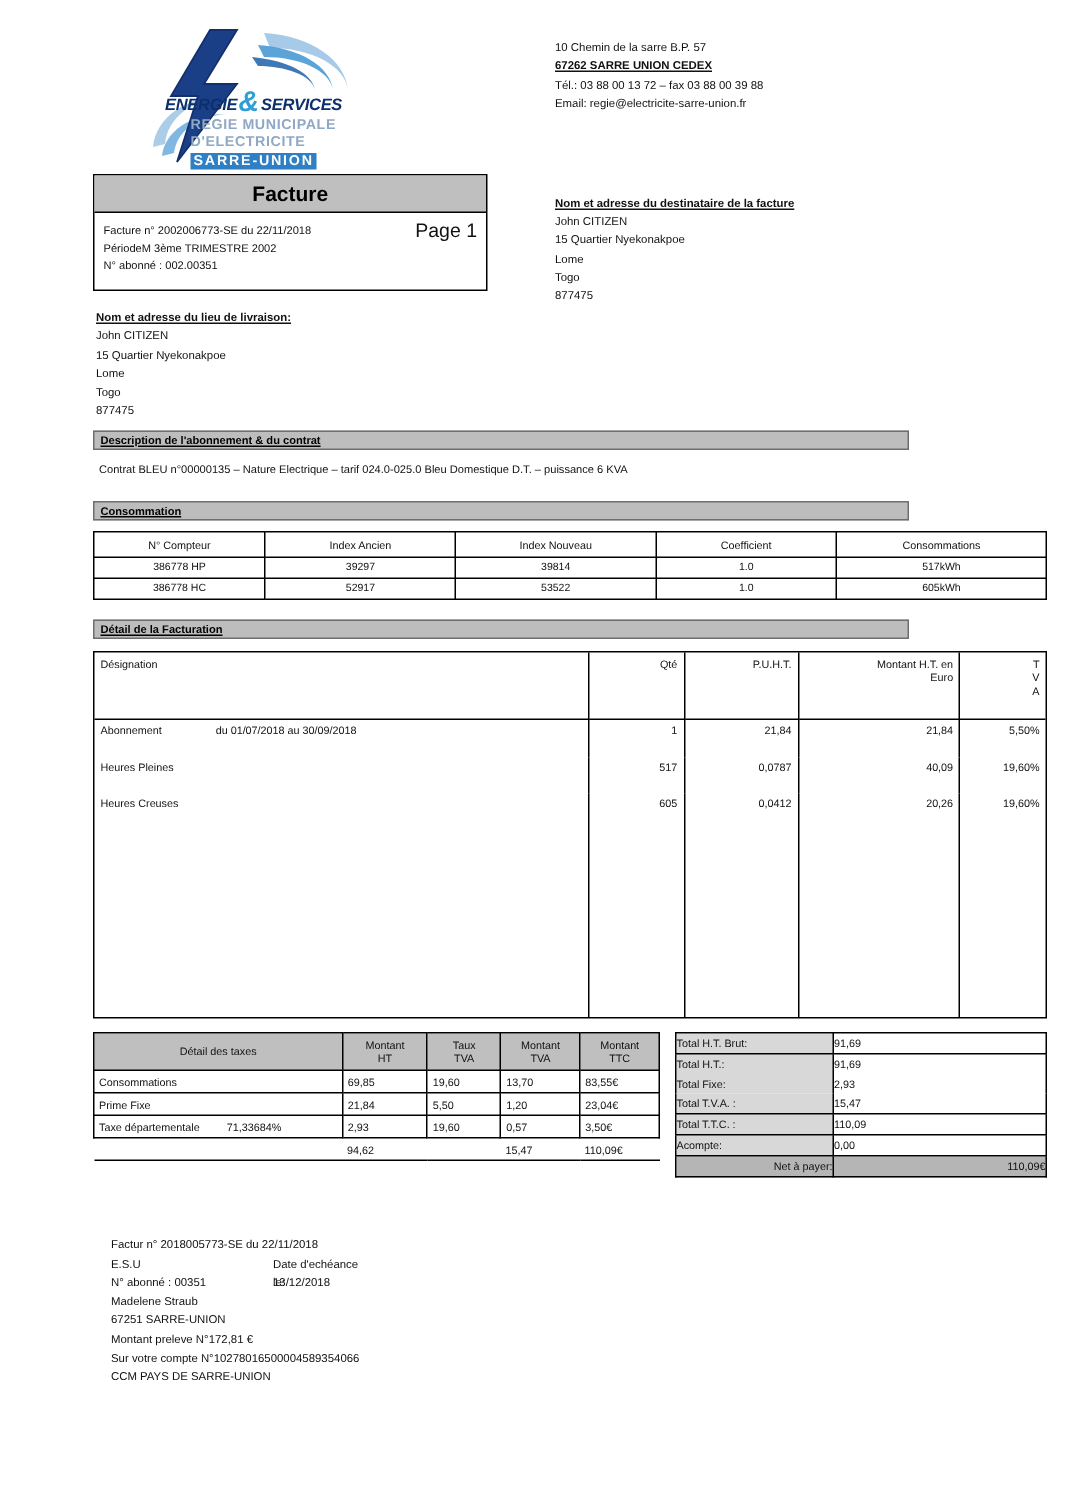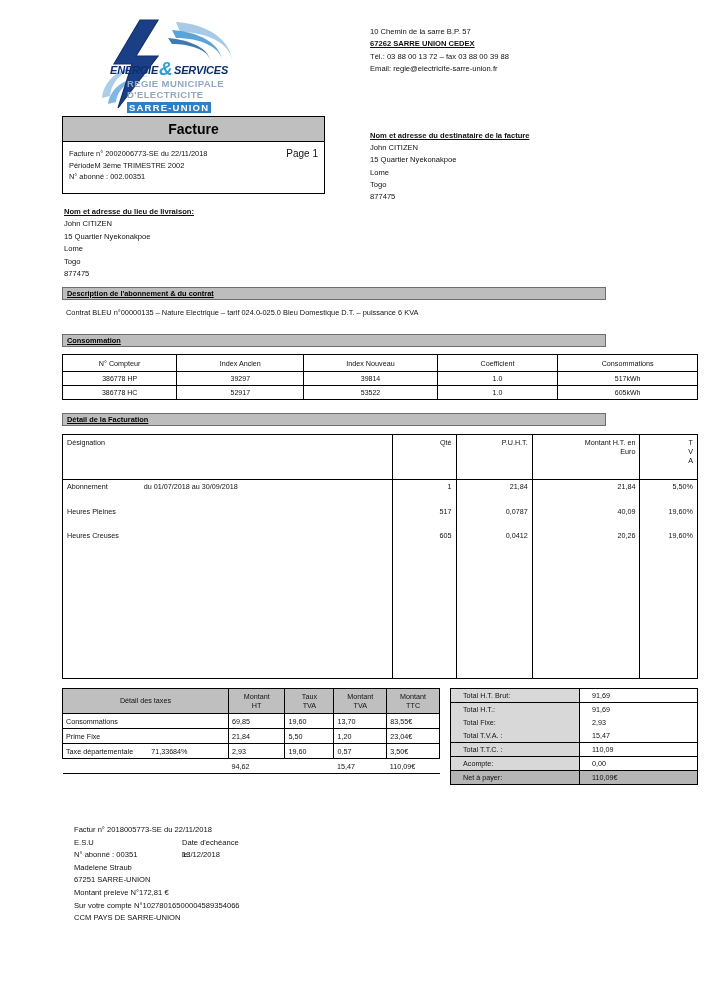--- a/index.html
+++ b/index.html
@@ -20,21 +20,21 @@
   .logo-city{position:absolute;left:47px;top:86px;font-size:9.5px;font-weight:bold;color:#ffffff;background:#2f7fc4;letter-spacing:1.2px;padding:0 2px;}
 
   
   .company{position:absolute;left:348px;top:20px;width:300px;font-size:7.6px;color:#111;line-height:12.4px;}
   .company .u{text-decoration:underline;font-weight:bold;}
 
   
   .fbox{position:absolute;left:40px;top:110px;width:263px;height:78px;border:1.4px solid #000;background:#fff;box-sizing:border-box;}
   .fbox-title{height:24px;background:#bfbfbf;border-bottom:1.4px solid #000;display:flex;align-items:center;justify-content:center;font-size:14px;font-weight:bold;color:#000;}
   .fbox-body{padding:6px 6px 0 6px;font-size:7.4px;line-height:11.6px;color:#111;position:relative;}
-  .fbox-page{position:absolute;right:6px;top:6px;font-size:10px;}
+  .fbox-page{position:absolute;right:6px;top:6px;font-size:13px;}
 
   
   .recip{position:absolute;left:348px;top:124px;width:300px;font-size:7.6px;line-height:12.2px;color:#111;}
   .recip .hdr{font-weight:bold;text-decoration:underline;}
 
   
   .deliv{position:absolute;left:42px;top:200px;width:300px;font-size:7.6px;line-height:12.4px;color:#111;}
   .deliv .hdr{font-weight:bold;text-decoration:underline;}
 
   
@@ -58,24 +58,24 @@
   .ctr{text-align:right;}
 
   
   .tbl-tax{position:absolute;left:40px;top:682px;width:378px;}
   .tbl-tax th{border:1.3px solid #000;background:#bfbfbf;font-weight:normal;font-size:7.2px;text-align:center;height:22px;line-height:9.5px;}
   .tbl-tax td{border:1.3px solid #000;font-size:7.2px;height:14px;padding:0 3px;}
   .tbl-tax .sumrow td{border-top:1.3px solid #000;border-left:none;border-right:none;border-bottom:1.6px solid #000;}
 
   
   .tbl-tot{position:absolute;left:428px;top:682px;width:248px;}
-  .tbl-tot td{border:1.3px solid #000;font-size:7.2px;height:13px;padding:0 12px;}
+  .tbl-tot td{border:1.3px solid #000;font-size:7.2px;height:13px;padding:0 0;}
   .tbl-tot td.lbl{width:104px;background:#d8d8d8;}
   .tbl-tot td.val{background:#fff;}
-  .tbl-tot tr.net td{background:#b5b5b5;font-size:7.2px;}
+  .tbl-tot tr.net td{background:#b5b5b5;font-size:7.2px;text-align:right;}
 
   
   .footer{position:absolute;left:52px;top:818px;font-size:7.6px;line-height:12.6px;color:#111;}
   .footer .row2{position:relative;}
   .footer .ech{position:absolute;left:108px;top:0;}
 </style>
 </head>
 <body>
 
 <div class="page">

